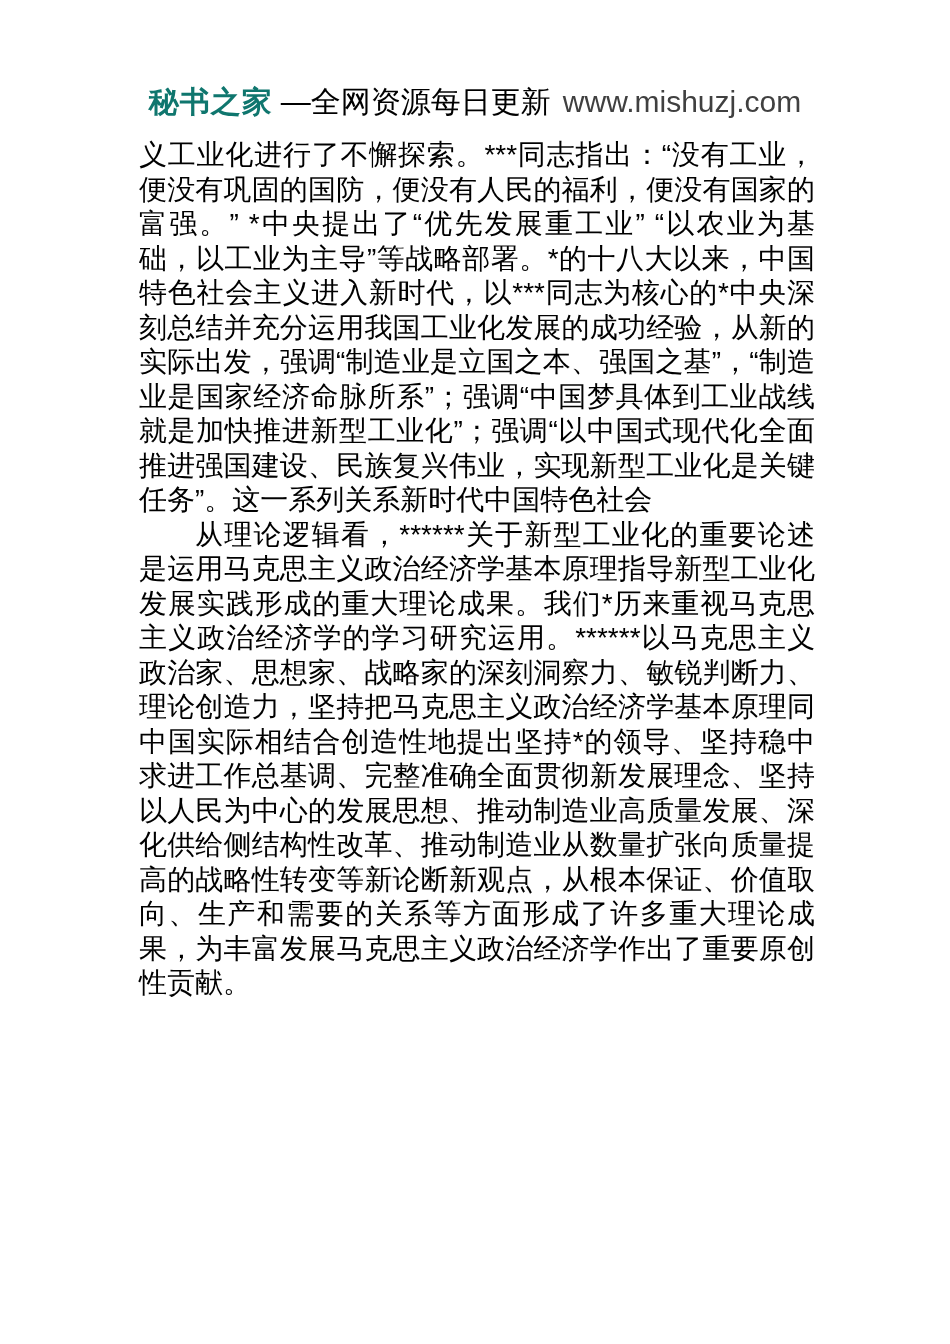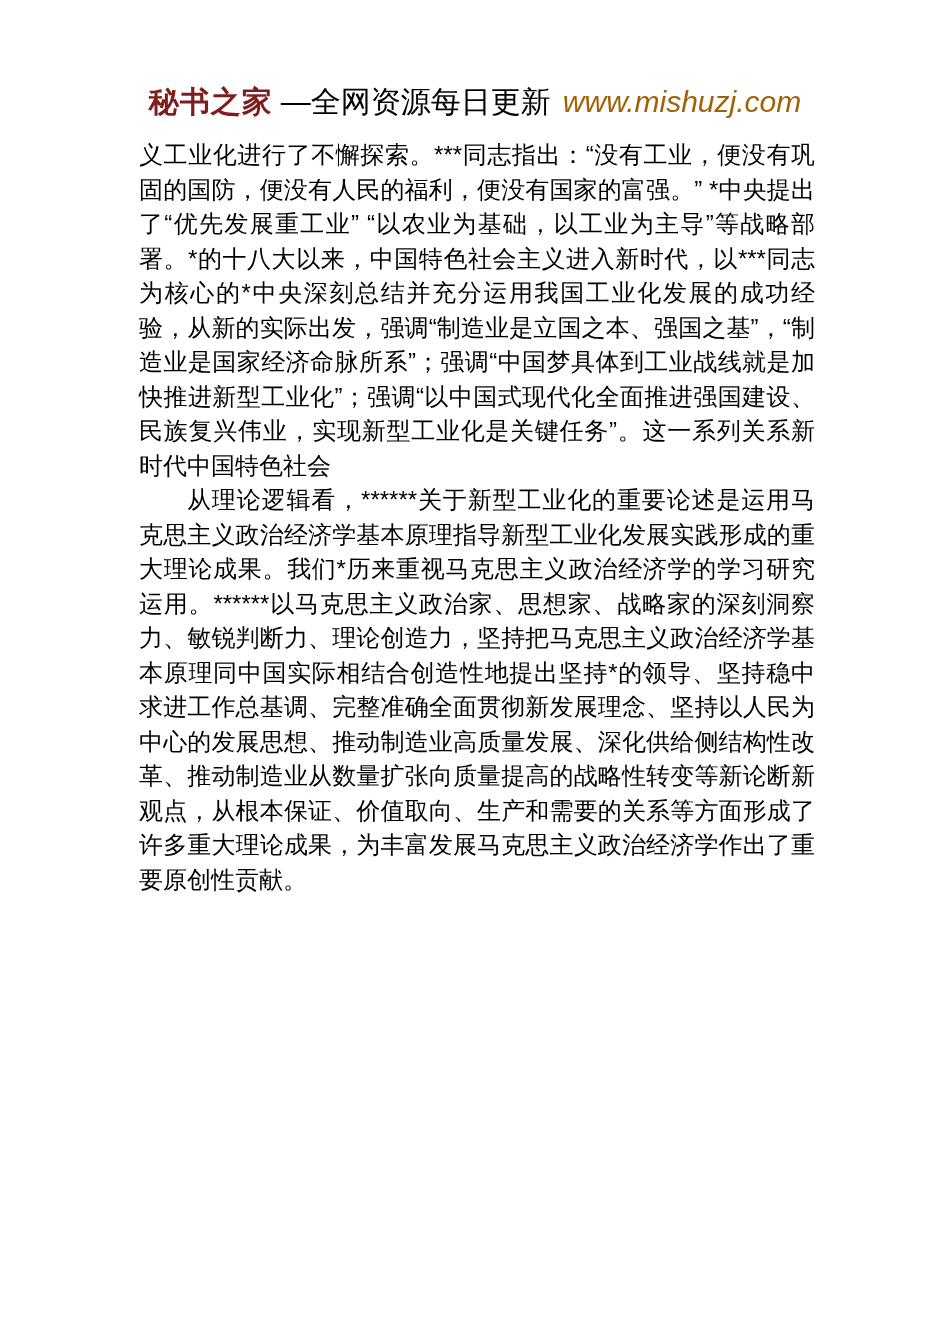--- a/index.html
+++ b/index.html
@@ -35,36 +35,36 @@
   .site-header .url {
     margin-left: 12px;
     text-decoration: none;
     cursor: pointer;
   }
   .doc {
     position: absolute;
     top: 138px;
     left: 139px;
     width: 676px;
-    font-size: 24px;
+    font-size: 28px;
     line-height: 34.5px;
     text-align: justify;
     text-justify: inter-ideograph;
   }
   .doc p.para {
     margin: 0;
     padding: 0;
   }
   .doc p.para.indent {
     text-indent: 2em;
   }
 </style>
 </head>
 <body>
 
 <header class="site-header">
-  <span class="brand" style="color: #7f1d1d; margin-top: 14px;">秘书之家</span><span class="tagline" style="color: rgb(0, 0, 0); margin-left: 8px;">—全网资源每日更新</span><a class="url" style="color: #a16207; font-style: italic;">www.mishuzj.com</a>
+  <span class="brand" style="color: #0f766e; margin-top: 14px;">秘书之家</span><span class="tagline" style="color: rgb(0, 0, 0); margin-left: 8px;">—全网资源每日更新</span><a class="url" style="color: #404040;">www.mishuzj.com</a>
 </header>
 
 <main class="doc" id="doc-body">
     <p class="para">义工业化进行了不懈探索。***同志指出：“没有工业，便没有巩固的国防，便没有人民的福利，便没有国家的富强。” *中央提出了“优先发展重工业” “以农业为基础，以工业为主导”等战略部署。*的十八大以来，中国特色社会主义进入新时代，以***同志为核心的*中央深刻总结并充分运用我国工业化发展的成功经验，从新的实际出发，强调“制造业是立国之本、强国之基”，“制造业是国家经济命脉所系”；强调“中国梦具体到工业战线就是加快推进新型工业化”；强调“以中国式现代化全面推进强国建设、民族复兴伟业，实现新型工业化是关键任务”。这一系列关系新时代中国特色社会</p>
     <p class="para indent">从理论逻辑看，******关于新型工业化的重要论述是运用马克思主义政治经济学基本原理指导新型工业化发展实践形成的重大理论成果。我们*历来重视马克思主义政治经济学的学习研究运用。******以马克思主义政治家、思想家、战略家的深刻洞察力、敏锐判断力、理论创造力，坚持把马克思主义政治经济学基本原理同中国实际相结合创造性地提出坚持*的领导、坚持稳中求进工作总基调、完整准确全面贯彻新发展理念、坚持以人民为中心的发展思想、推动制造业高质量发展、深化供给侧结构性改革、推动制造业从数量扩张向质量提高的战略性转变等新论断新观点，从根本保证、价值取向、生产和需要的关系等方面形成了许多重大理论成果，为丰富发展马克思主义政治经济学作出了重要原创性贡献。</p>
   </main>
 
 </body></html>

